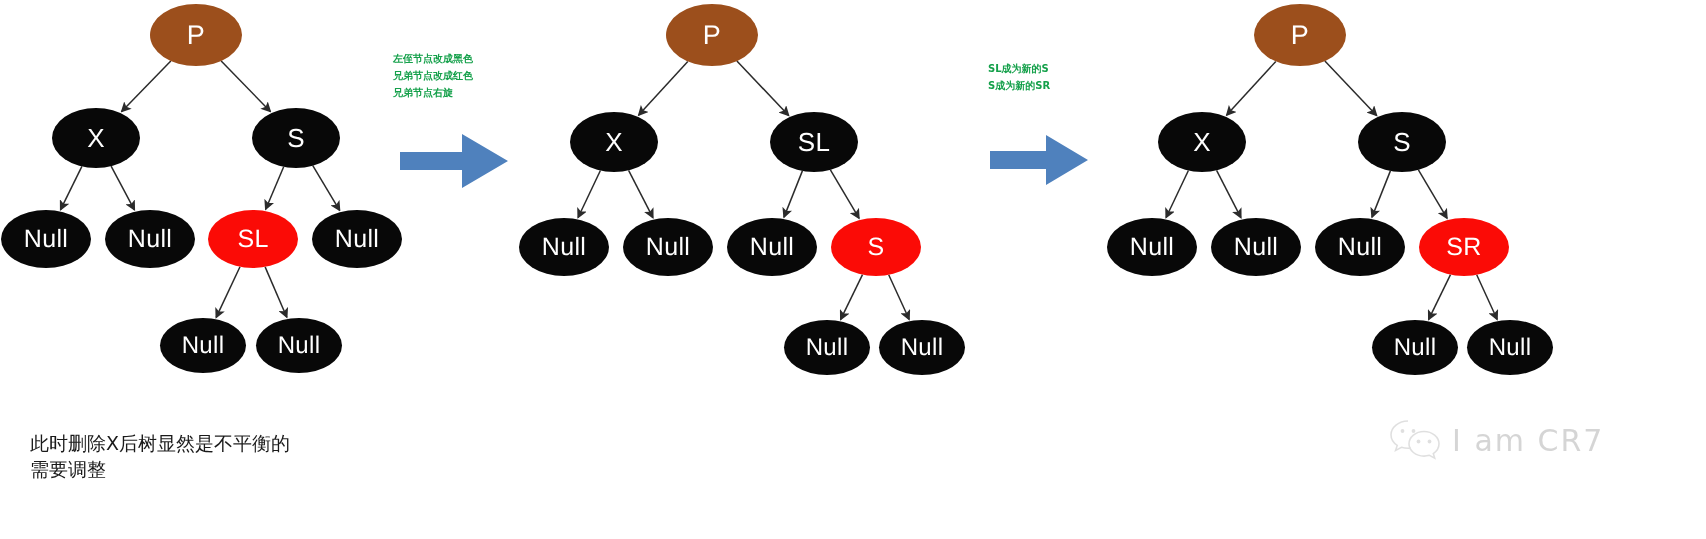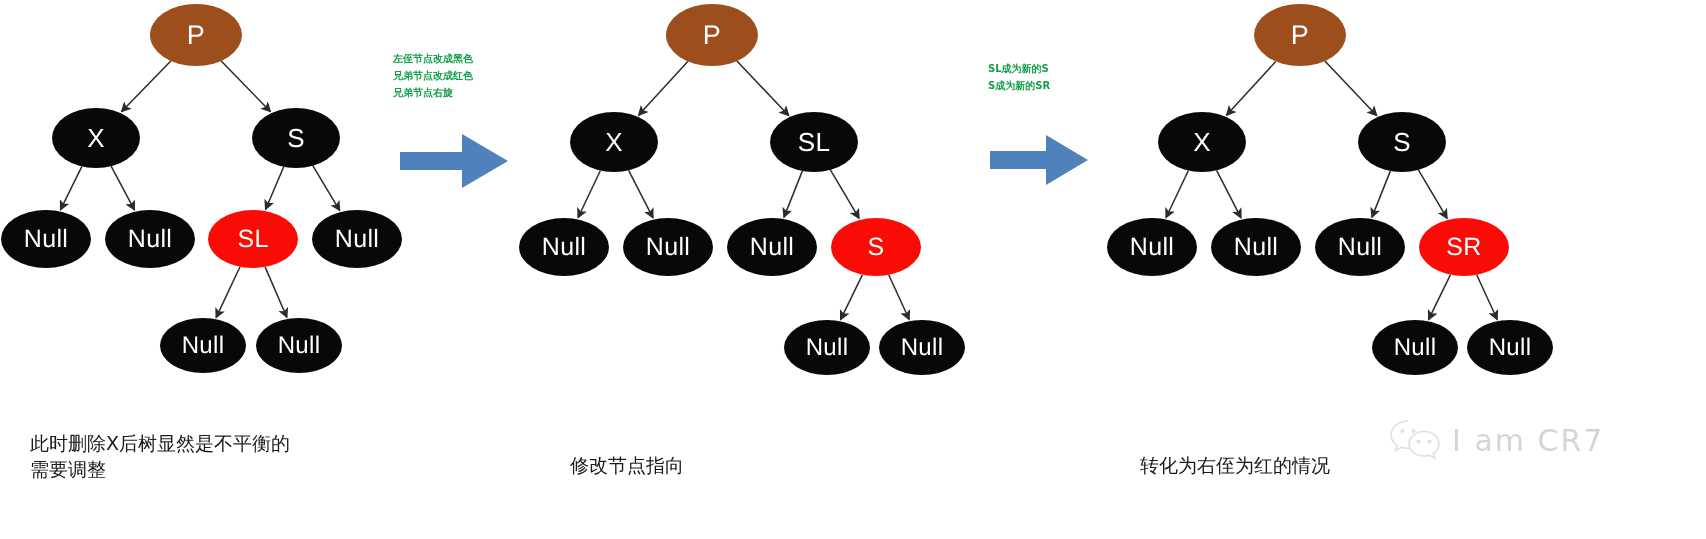--- a/index.html
+++ b/index.html
@@ -264,23 +264,21 @@
         </div>
         <div class="node black lvl4" style="left: 371px; top: 320px;">
           <span>Null</span>
         </div>
       </div>
   </div>
 
   <div class="caption" style="left:30px; top:430px; width:380px;">此时删除X后树显然是不平衡的
 需要调整</div>
 
-  <div class="caption" style="left:570px; top:452px; width:370px;">修改节点指向</div>
-
-  <div class="caption" style="left:1140px; top:452px; width:400px;">转化为右侄为红的情况</div>
+
 
   <div class="watermark" style="left:1388px; top:418px;">
     <svg width="56" height="44" viewBox="0 0 56 44">
       <g fill="none" stroke="#999" stroke-width="1.6">
         <path d="M20 3C10.6 3 3 9.2 3 16.8c0 4.3 2.4 8.1 6.2 10.6L7.6 32.4l5.9-3.1c2 .6 4.2.9 6.5.9 1 0 1.9-.05 2.8-.16"></path>
         <path d="M36 13.5c-8.3 0-15 5.5-15 12.3 0 6.8 6.7 12.3 15 12.3 1.9 0 3.7-.3 5.4-.8l5.3 2.8-1.4-4.5c3.3-2.2 5.7-5.7 5.7-9.8 0-6.8-6.7-12.3-15-12.3z"></path>
       </g>
       <circle cx="14.5" cy="13" r="1.9" fill="#999"></circle>
       <circle cx="25.5" cy="13" r="1.9" fill="#999"></circle>
       <circle cx="30.5" cy="23.5" r="1.9" fill="#999"></circle>

